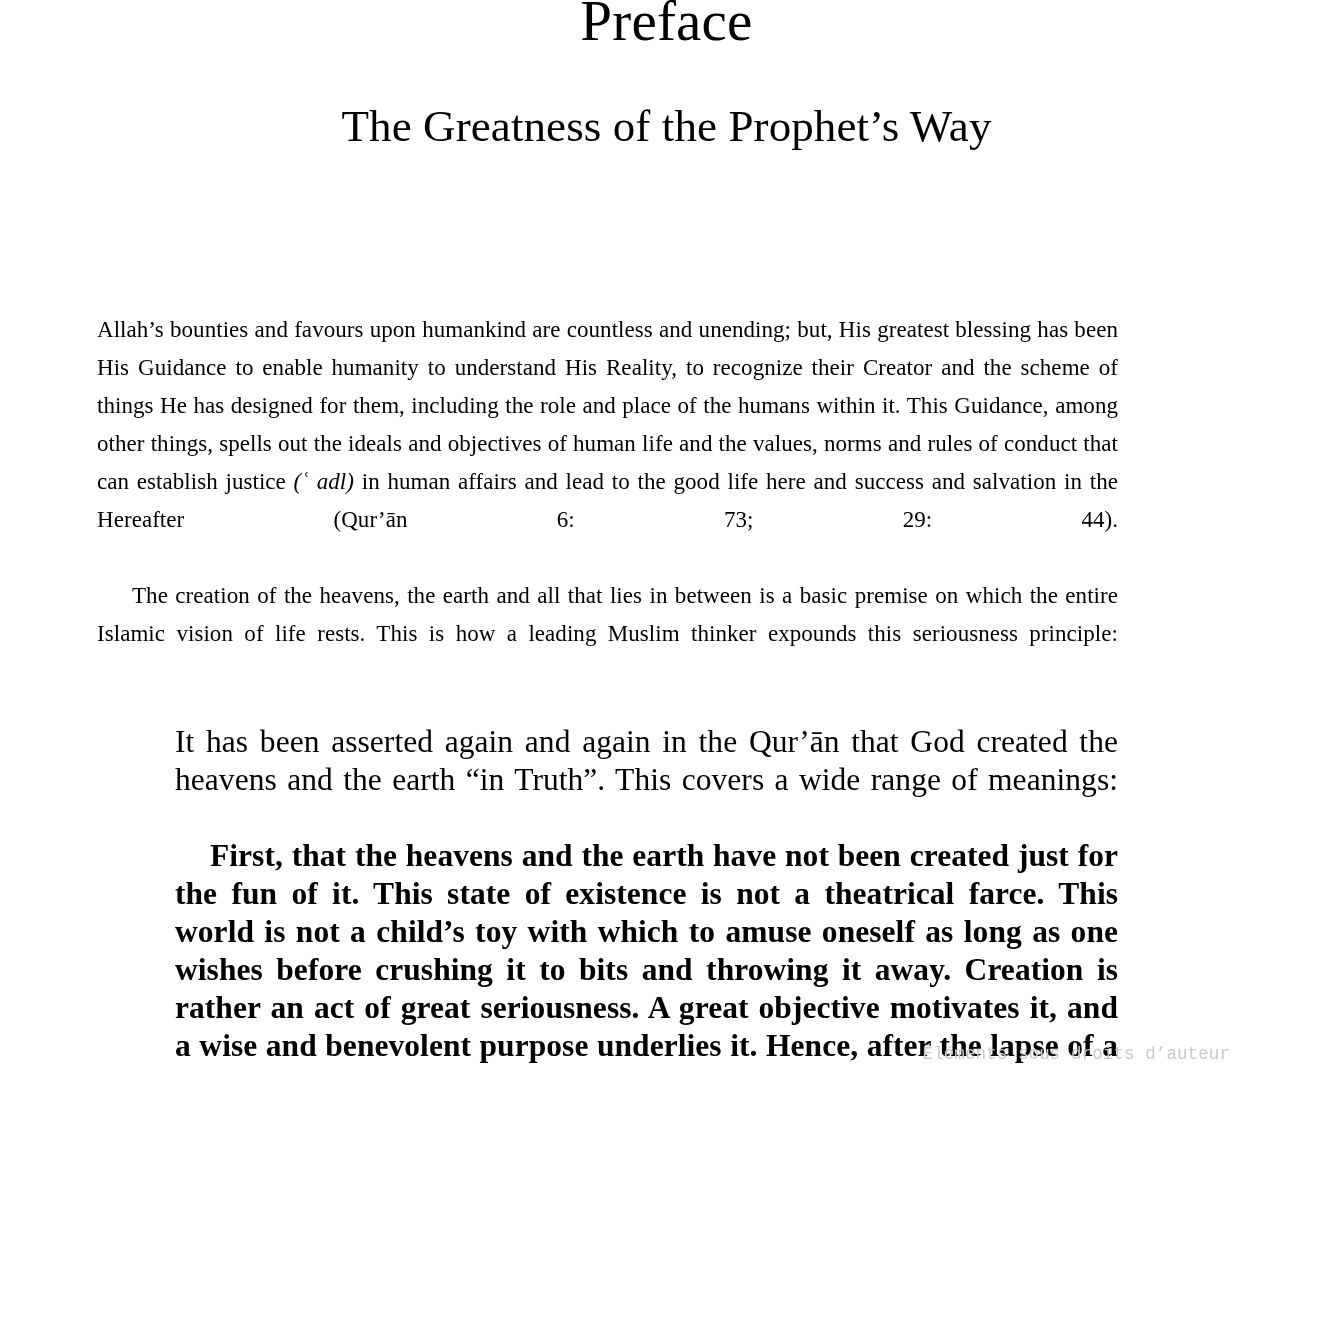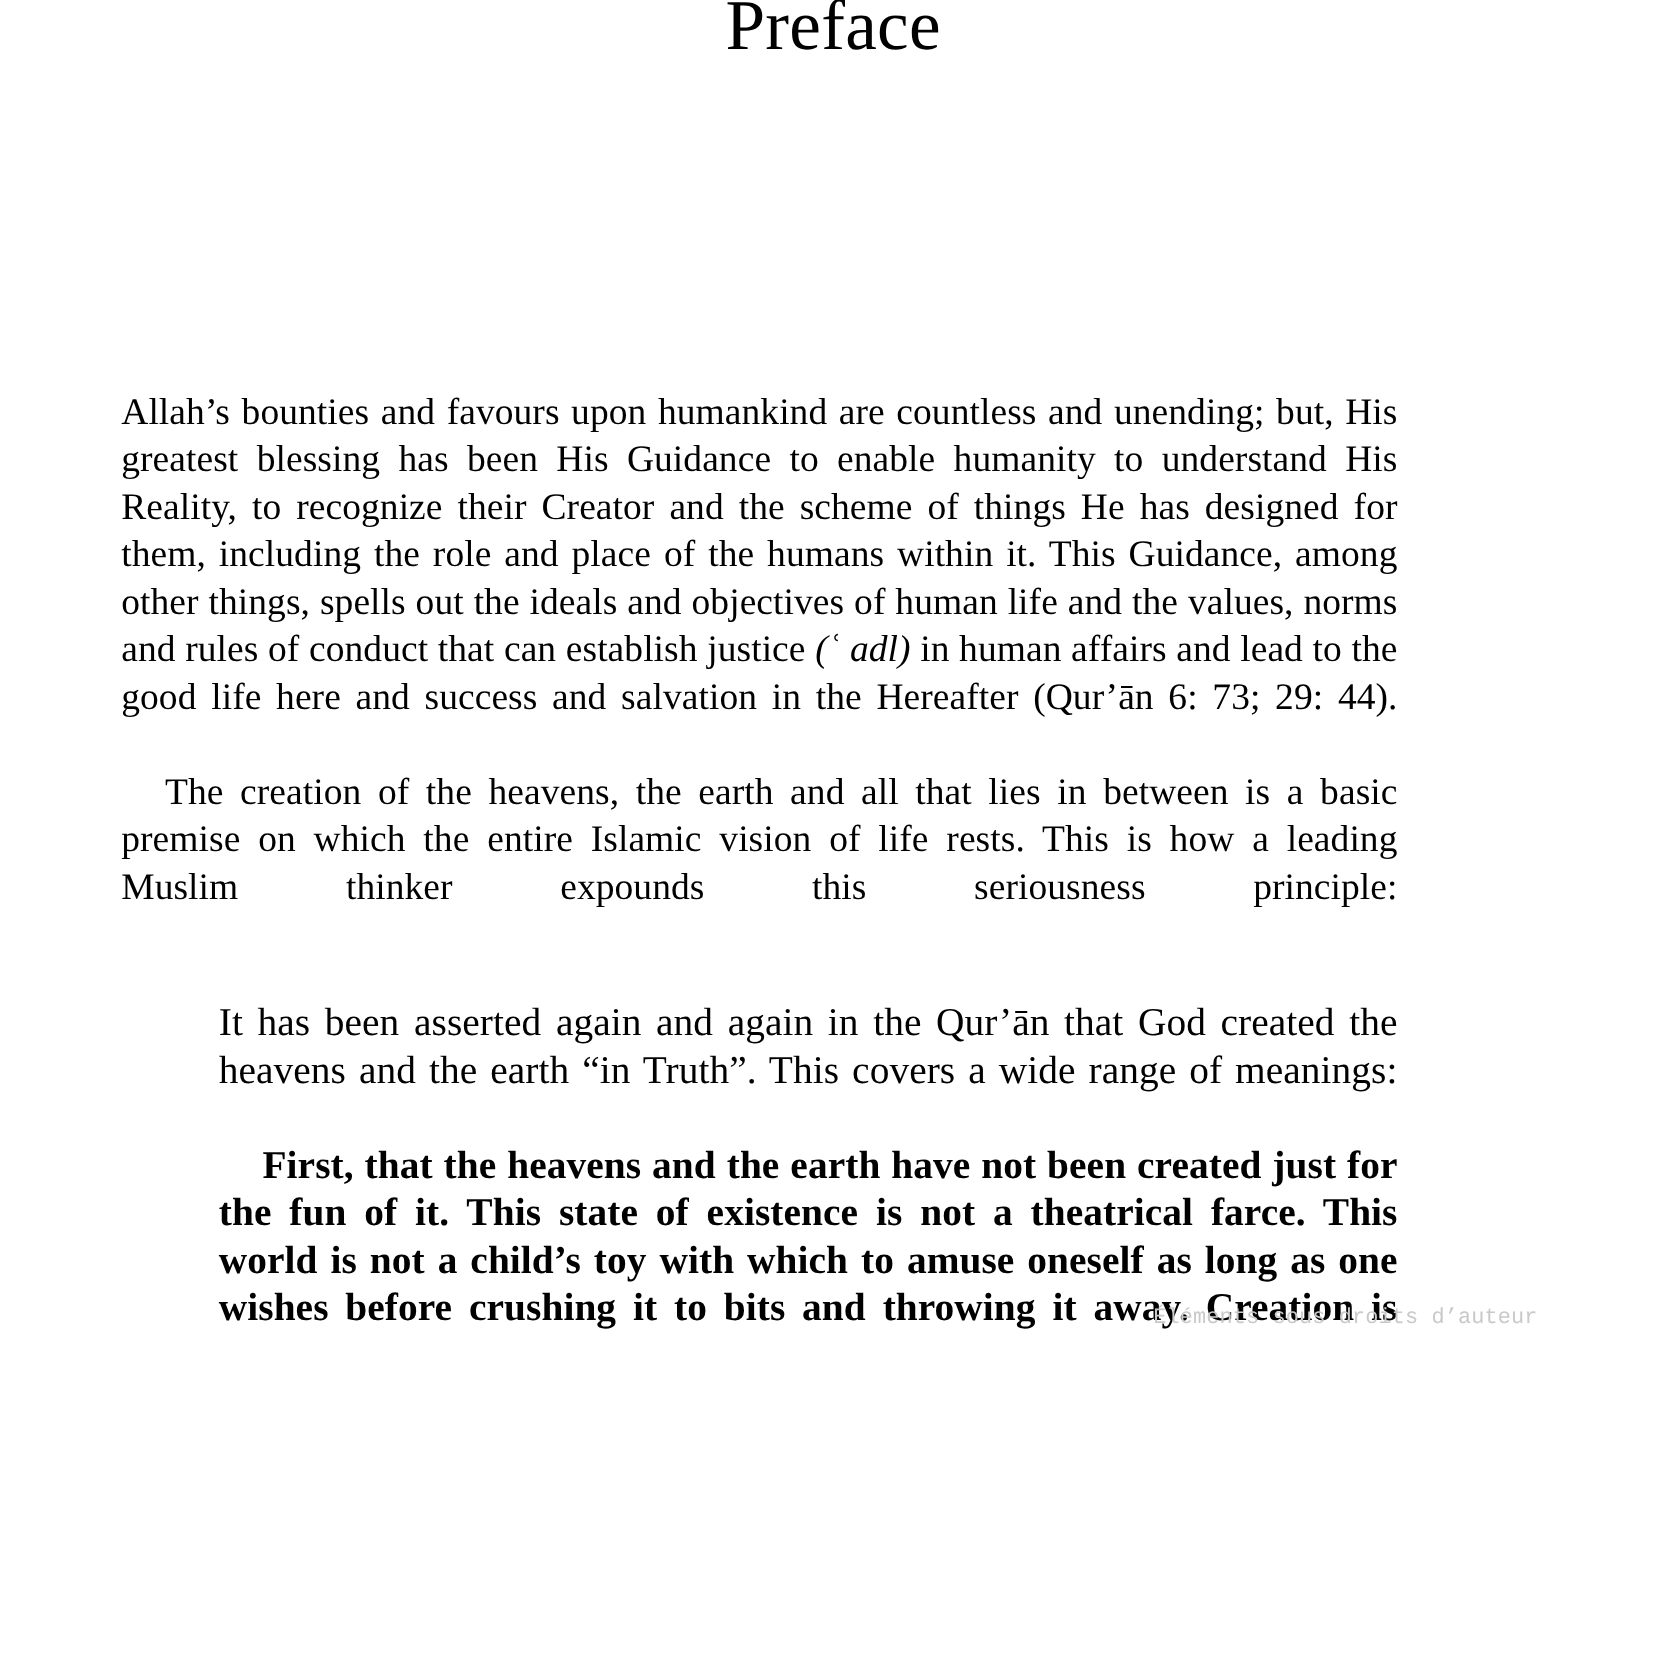--- a/index.html
+++ b/index.html
@@ -48,21 +48,21 @@
 
   
   .body-block {
     position: absolute;
     top: 311px;
     left: 97px;
     width: 1021px;
   }
   .para {
     margin: 0;
-    font-size: 30px;
+    font-size: 23px;
     line-height: 38px;
     text-align: justify;
     text-justify: inter-word;
     hyphens: none;
     letter-spacing: 0.05px;
   }
   .para.flush { text-indent: 0; }
   .para.indented { text-indent: 35px; }
 
   
@@ -114,20 +114,21 @@
     margin-left: 12px;
   }
 </style>
 </head>
 <body>
 
 <div id="page">
 
   <h1 class="page-title">Preface</h1>
 
+  <h2 class="page-subtitle">The Greatness of the Prophet’s Way</h2>
 
   <div class="body-block">
 
     <p class="para flush"><span>Allah’s bounties and favours upon humankind are countless and unending; but, His greatest blessing has been His Guidance to enable humanity to understand His Reality, to recognize their Creator and the scheme of things He has designed for them, including the role and place of the humans within it. This Guidance, among other things, spells out the ideals and objectives of human life and the values, norms and rules of conduct that can establish justice </span><span class="ital">(ʿ adl)</span><span> in human affairs and lead to the good life here and success and salvation in the Hereafter (Qur’ān 6: 73; 29: 44).</span></p>
 
     <p class="para indented">The creation of the heavens, the earth and all that lies in between is a basic premise on which the entire Islamic vision of life rests. This is how a leading Muslim thinker expounds this seriousness principle:</p>
 
     <blockquote class="quote-block">
       <p class="quote-para flush">It has been asserted again and again in the Qur’ān that God created the heavens and the earth “in Truth”. This covers a wide range of meanings:</p>
       <p class="quote-para indented">First, that the heavens and the earth have not been created just for the fun of it. This state of existence is not a theatrical farce. This world is not a child’s toy with which to amuse oneself as long as one wishes before crushing it to bits and throwing it away. Creation is rather an act of great seriousness. A great objective motivates it, and a wise and benevolent purpose underlies it. Hence, after the lapse of a certain stage it is necessary for the Creator to take full account of the work that has</p>

